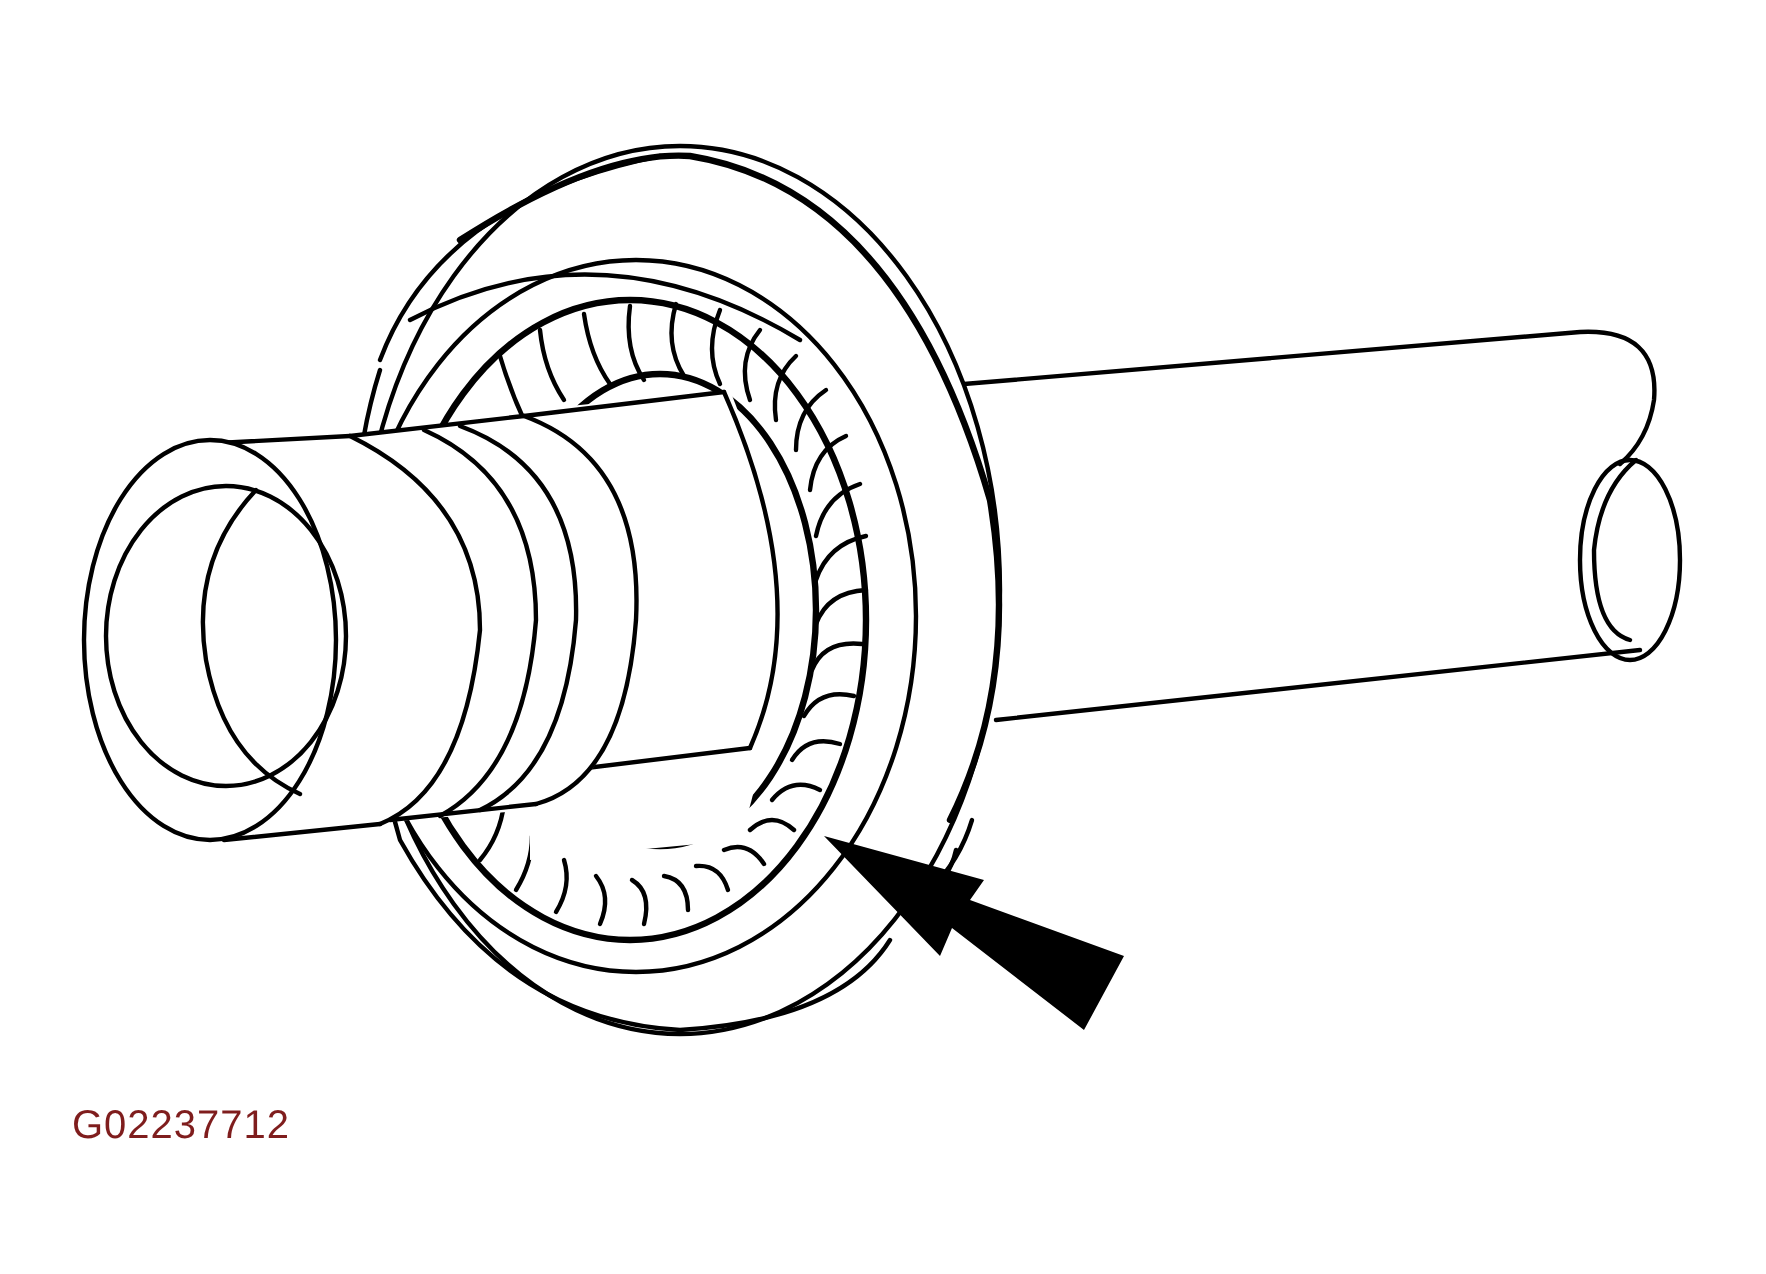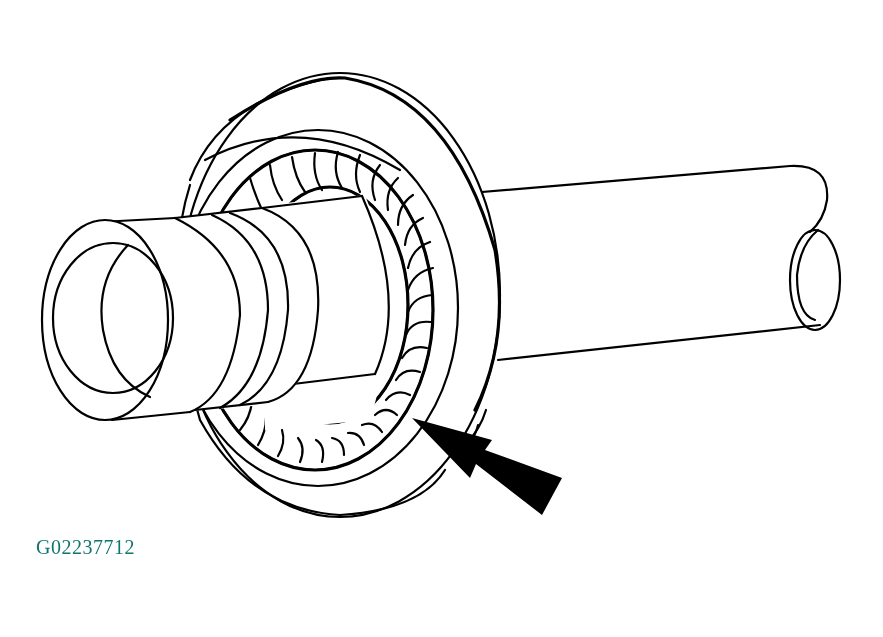--- a/index.html
+++ b/index.html
@@ -1,21 +1,21 @@
 <!DOCTYPE html>
 <html><head>
   <meta charset="utf-8">
   <style>
     html, body { margin: 0; padding: 0; background: #ffffff; }
     body { width: 883px; height: 637px; position: relative; overflow: hidden; }
     .figure { position: absolute; left: 0; top: 0; width: 883px; height: 637px; }
     .label {
-      position: absolute; left: 36px; top: 536px;
-      font-family: Liberation Serif, serif; font-size: 20px;
-      color: #0f766e; letter-spacing: 0.5px;
+      position: absolute; left: 36px; top: 552px;
+      font-family: Liberation Sans, sans-serif; font-size: 20px;
+      color: #7f1d1d; letter-spacing: 0.5px;
     }
     svg .ln { fill: none; stroke: #000; stroke-width: 2.2; stroke-linecap: round; stroke-linejoin: round; }
     svg .th { fill: none; stroke: #000; stroke-width: 3.2; stroke-linecap: round; }
     svg .fw { fill: #fff; stroke: #000; stroke-width: 2.2; }
   </style>
 </head>
 <body>
 
 <div class="figure">
   <svg width="883" height="637" viewBox="0 0 883 637" xmlns="http://www.w3.org/2000/svg">

